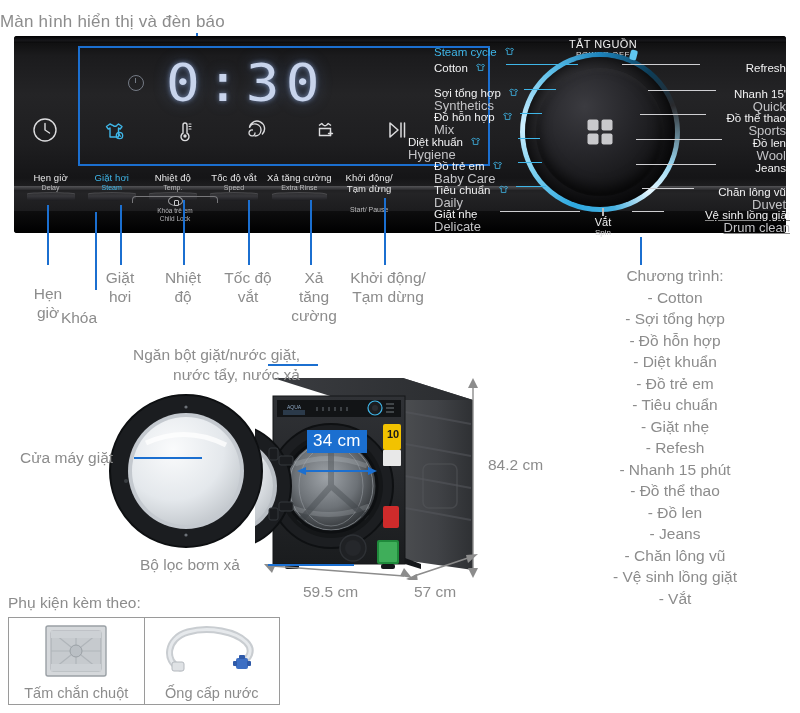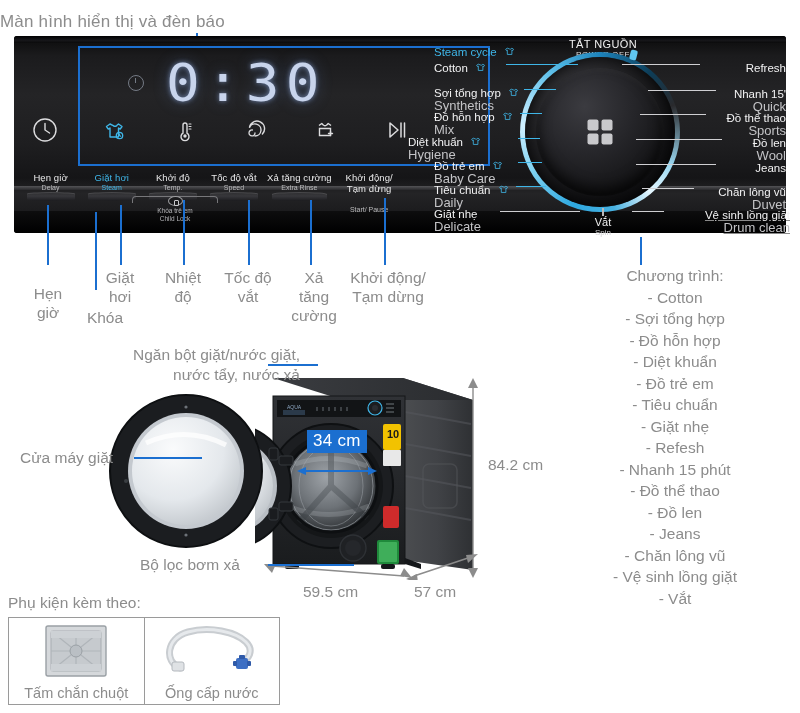--- a/index.html
+++ b/index.html
@@ -280,21 +280,21 @@
       <div class="l1">Hẹn giờ</div>
       <div class="l2">Delay</div>
       <div class="pill"></div>
     </div>
     <div class="pbtn steam">
       <div class="l1">Giặt hơi</div>
       <div class="l2">Steam</div>
       <div class="pill"></div>
     </div>
     <div class="pbtn">
-      <div class="l1">Khởi độ</div>
+      <div class="l1">Nhiệt độ</div>
       <div class="l2">Temp.</div>
       <div class="pill"></div>
     </div>
     <div class="pbtn">
       <div class="l1">Tốc độ vắt</div>
       <div class="l2">Speed</div>
       <div class="pill"></div>
     </div>
     <div class="pbtn wide">
       <div class="l1">Xả tăng cường</div>
@@ -467,21 +467,21 @@
   <div class="abs leader" style="left:183px; top:200px; height:65px;"></div>
   <div class="abs leader" style="left:248px; top:200px; height:65px;"></div>
   <div class="abs leader" style="left:310px; top:200px; height:65px;"></div>
   <div class="abs leader" style="left:384px; top:198px; height:67px;"></div>
   <div class="abs leader" style="left:640px; top:237px; height:28px;"></div>
 
   <div class="abs clabel" style="left:22px; top:284px; width:52px;">
     <div>Hẹn</div>
     <div>giờ</div>
   </div>
-  <div class="abs clabel" style="left:72px; top:308px; width:66px;">
+  <div class="abs clabel" style="left:46px; top:308px; width:66px;">
     <div>Khóa</div>
   </div>
   <div class="abs clabel" style="left:92px; top:268px; width:56px;">
     <div>Giặt</div>
     <div>hơi</div>
   </div>
   <div class="abs clabel" style="left:152px; top:268px; width:62px;">
     <div>Nhiệt</div>
     <div>độ</div>
   </div>

